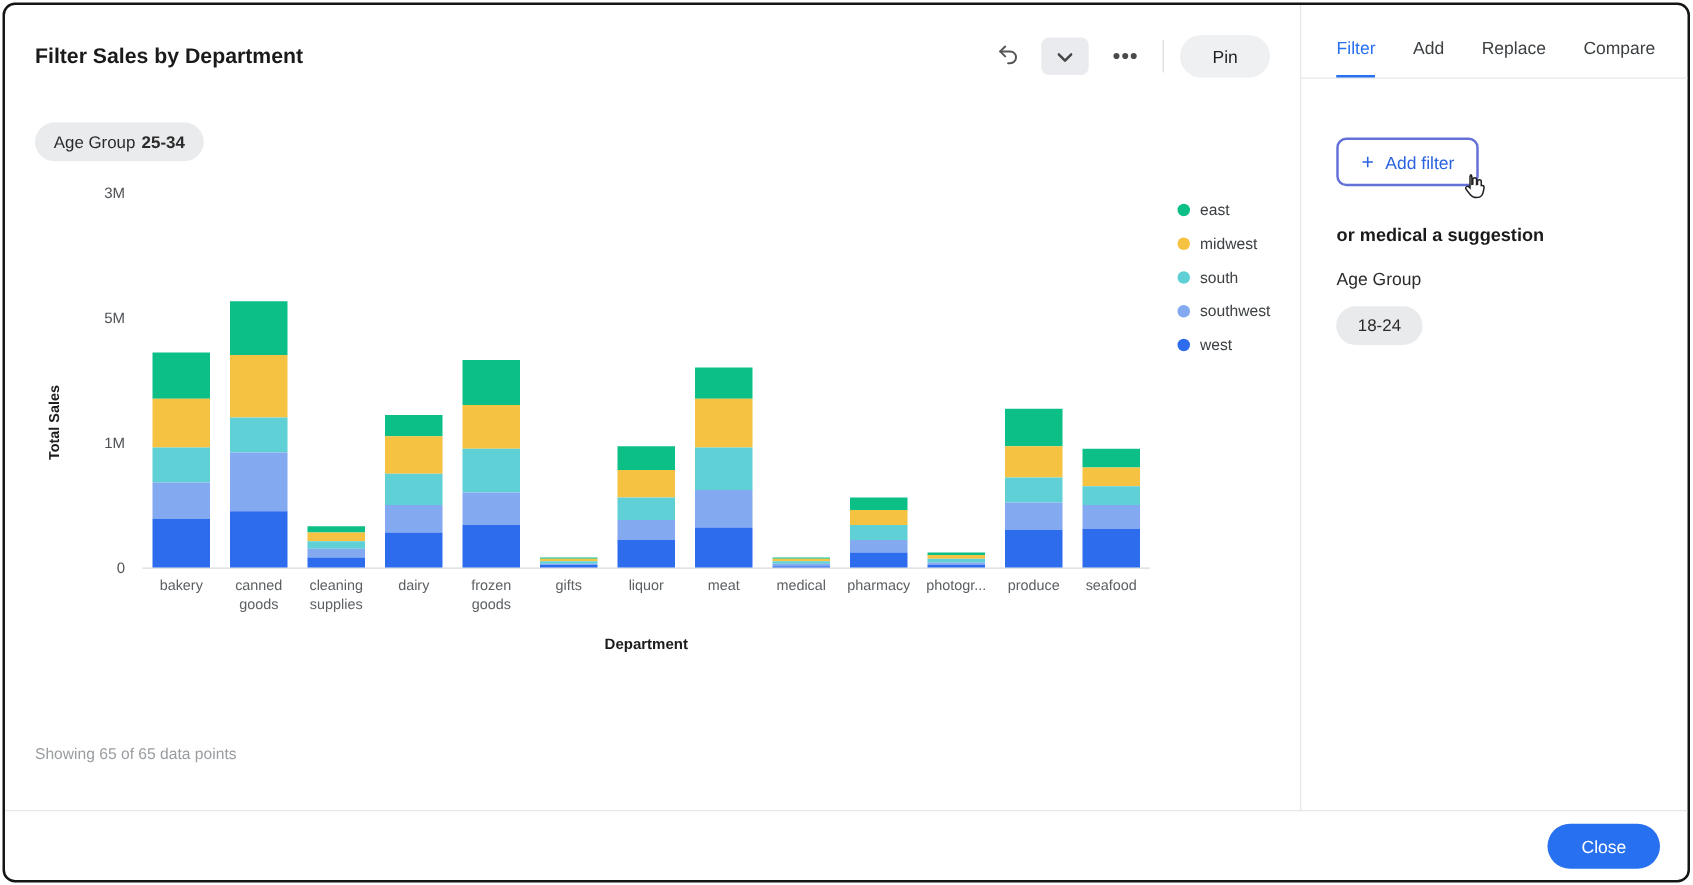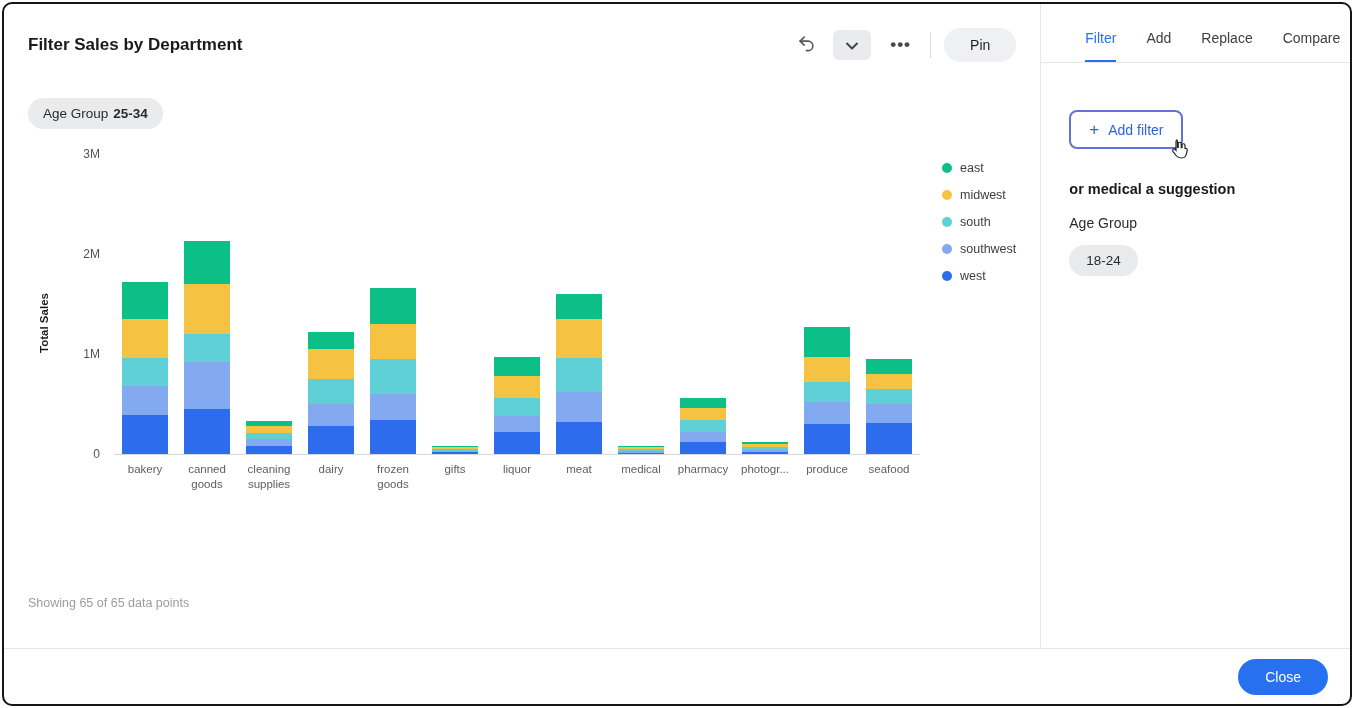--- a/index.html
+++ b/index.html
@@ -41,21 +41,21 @@
   .x-labels { display:flex; margin-top:7px; }
   .x-label { width:62px; text-align:center; font-size:11.5px; color:#5c6063; line-height:1.3; word-wrap:break-word; }
   .x-axis-title { text-align:center; font-size:12px; font-weight:700; color:#1c1c1c; margin-top:16px; }
   .legend { margin-left:22px; padding-top:6px; display:flex; flex-direction:column; gap:13px; }
   .legend-item { display:flex; align-items:center; gap:8px; font-size:12.5px; color:#3c4043; cursor:pointer; }
   .legend-dot { width:10px; height:10px; border-radius:50%; flex:0 0 10px; }
   .showing-text { position:absolute; left:24px; bottom:38px; font-size:12.5px; color:#9a9da0;text-align:right; }
   
   .tabs { display:flex; gap:30px; padding:26px 0 0 28px; border-bottom:1px solid #e7e7e7; }
   .tab { font-size:14px; color:#3c4043; padding-bottom:14px; cursor:pointer; border-bottom:2px solid transparent; }
-  .tab.active { color:#2770ef; border-bottom:2px solid #2770ef;margin-left:16px; }
+  .tab.active { color:#2770ef; border-bottom:2px solid #2770ef; }
   .panel-body { padding:30px 28px; }
   .panel-heading { font-size:14.5px; font-weight:700; color:#1a1a1a; }
   .add-filter-btn { position:relative; margin-top:17px; display:inline-flex; align-items:center; gap:9px; background:#fff; border:2px solid #6472d8; border-radius:8px; padding:9px 18px; font-size:14px; color:#2b62e0; cursor:pointer; font-family:inherit; }
   .add-filter-btn .plus { font-size:17px; line-height:1; color:#2b62e0; }
   .cursor-icon { position:absolute; right:-10px; bottom:-17px; }
   .suggestion-heading { margin-top:32px; }
   .suggestion-group { margin-top:18px; font-size:14px; color:#2b2b2b; }
   .suggestion-chip { display:inline-block; margin-top:14px; background:#e9eaec; border-radius:16px; padding:8px 17px; font-size:13.5px; color:#2b2b2b; cursor:pointer; }
   
   .footer { flex:0 0 56px; border-top:1px solid #e7e7e7; display:flex; align-items:center; justify-content:flex-end; padding:0 22px; }
@@ -100,21 +100,21 @@
           <b>25-34</b>
         </span>
       </div>
 
       <div class="chart-row">
         <div class="plot-block">
           <span class="y-axis-label">Total Sales</span>
           <div class="y-ticks">
               <div class="y-tick" style="top: 292px;">0</div>
               <div class="y-tick" style="top: 192px;">1M</div>
-              <div class="y-tick" style="top: 92px;">2M</div>
+              <div class="y-tick" style="top: 92px;">5M</div>
               <div class="y-tick" style="top: -8px;">3M</div>
             </div>
           <div class="plot-area">
               <div class="bar-col">
                 <div class="bar-stack">
                   <div style="height: 37px; background: rgb(12, 191, 135);"></div>
                   <div style="height: 39px; background: rgb(245, 194, 66);"></div>
                   <div style="height: 28px; background: rgb(95, 208, 214);"></div>
                   <div style="height: 29px; background: rgb(131, 169, 240);"></div>
                   <div style="height: 39px; background: rgb(45, 108, 237);"></div>
@@ -237,20 +237,21 @@
               <div class="x-label">frozen goods</div>
               <div class="x-label">gifts</div>
               <div class="x-label">liquor</div>
               <div class="x-label">meat</div>
               <div class="x-label">medical</div>
               <div class="x-label">pharmacy</div>
               <div class="x-label">photogr...</div>
               <div class="x-label">produce</div>
               <div class="x-label">seafood</div>
             </div>
+          <div class="x-axis-title">Department</div>
         </div>
         <div class="legend">
             <div class="legend-item">
               <span class="legend-dot" style="background: rgb(12, 191, 135);"></span>
               <span>east</span>
             </div>
             <div class="legend-item">
               <span class="legend-dot" style="background: rgb(245, 194, 66);"></span>
               <span>midwest</span>
             </div>

